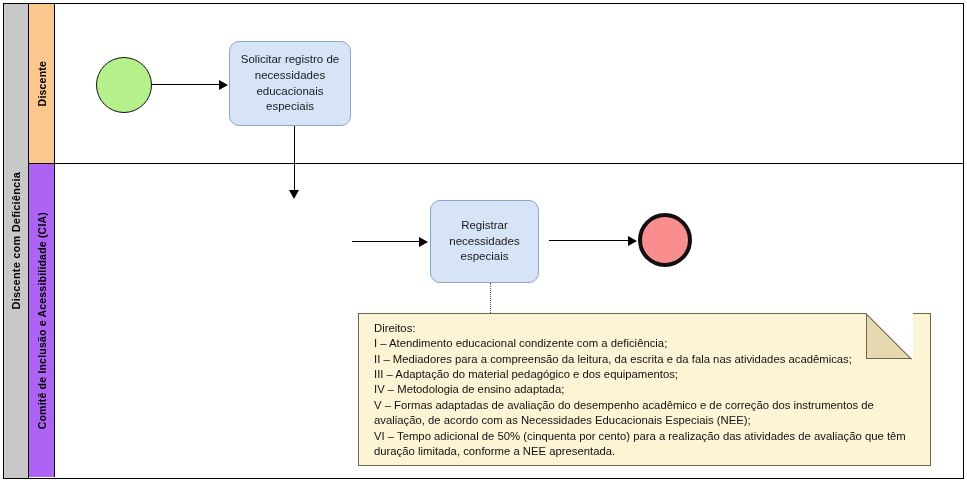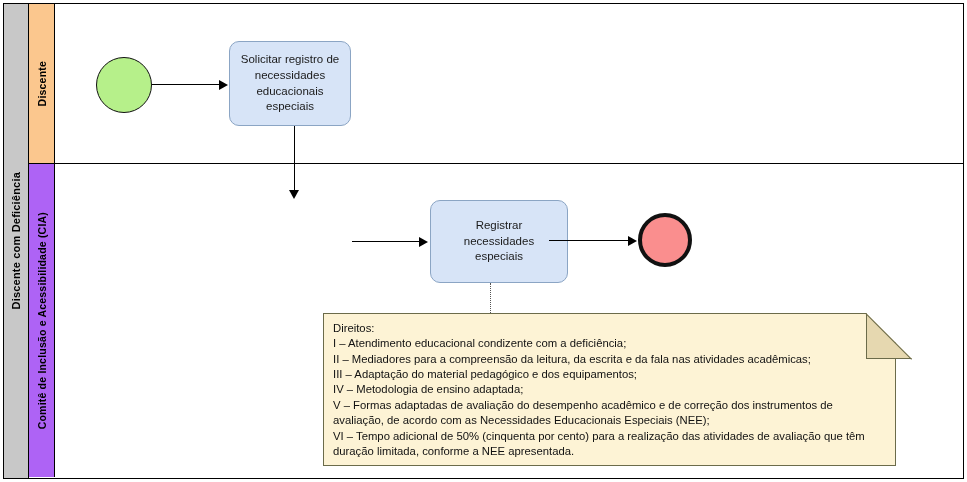--- a/index.html
+++ b/index.html
@@ -148,21 +148,21 @@
   }
   #task-analisar {
     left: 230px;
     top: 202px;
     width: 122px;
     height: 79px;
   }
   #task-registrar {
     left: 430px;
     top: 200px;
-    width: 138px;
+    width: 109px;
     height: 83px;
   }
 
   
   .flow {
     position: absolute;
     background: #000000;
   }
   .flow.h { height: 1.4px; }
   .flow.v { width: 1.4px; }
@@ -185,31 +185,31 @@
 
   .assoc {
     position: absolute;
     width: 0;
     border-left: 1.6px dotted #555555;
   }
 
   
   .note {
     position: absolute;
-    left: 323px;
+    left: 358px;
     top: 313px;
     width: 573px;
     height: 153px;
     box-sizing: border-box;
     background: #fdf3d5;
     border: 1.2px solid #6b6b4a;
     font-size: 11.3px;
     color: #111111;
     line-height: 1.36;
-    padding: 7px 9px;
+    padding: 7px 15px;
     white-space: pre-wrap;
     overflow: hidden;
   }
   .note-fold {
     position: absolute;
     left: 866px;
     top: 313px;
     width: 46px;
     height: 46px;
     background: #e6d8b0;

